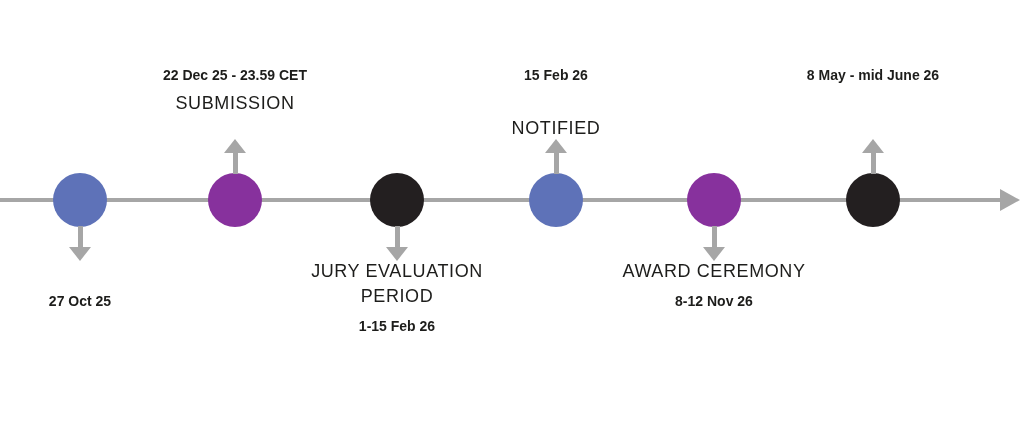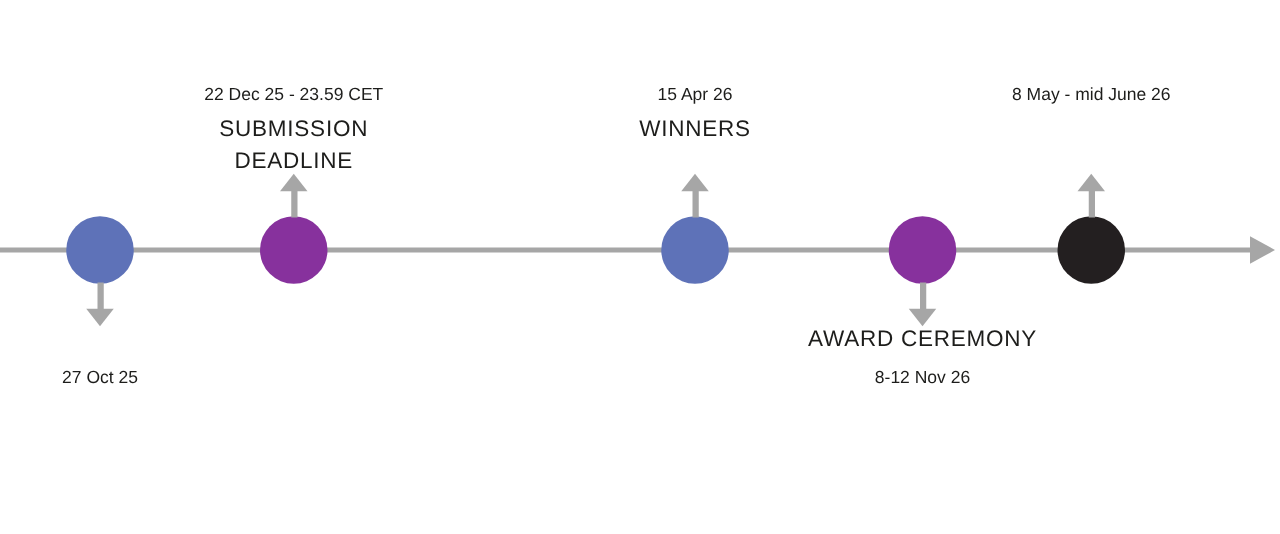--- a/index.html
+++ b/index.html
@@ -76,33 +76,33 @@
   .title {
     font-size: 18px;
     font-weight: 400;
     line-height: 25px;
     letter-spacing: 0.6px;
     white-space: nowrap;
     text-transform: uppercase;
   }
   .date {
     font-size: 14px;
-    font-weight: 400;
+    font-weight: 700;
     line-height: 18px;
     white-space: nowrap;
   }
   .label-above .date { margin-bottom: 7px; }
   .label-below .date { margin-top: 8px; }
 
   
   .e0 { left: -70px; }
   .e1 { left: 85px; }
   .e2 { left: 247px; }
   .e3 { left: 406px; }
-  .e4 { left: 588px; }
+  .e4 { left: 564px; }
   .e5 { left: 723px; }
 </style>
 </head>
 <body>
 
 <div class="canvas">
 
   <div class="axis-line"></div>
   <div class="axis-head"></div>
 
@@ -119,34 +119,46 @@
   </div>
 
   <div class="event e1">
     <div class="circle c-purple"></div>
     <div class="stem stem-up"></div>
     <div class="head head-up"></div>
     <div class="label label-above">
       <div class="date">22 Dec 25 - 23.59 CET</div>
       <div class="title">
         <span>SUBMISSION</span><br>
-        <span>DEADLINE</span>
       </div>
     </div>
   </div>
 
+  <div class="event e2">
+    <div class="circle c-black"></div>
+    <div class="stem stem-down"></div>
+    <div class="head head-down"></div>
+    <div class="label label-below">
+      <div class="title">
+        <span>JURY EVALUATION</span><br>
+        <span>PERIOD</span>
+      </div>
+      <div class="date">1-15 Feb 26</div>
+    </div>
+  </div>
 
   <div class="event e3">
     <div class="circle c-blue"></div>
     <div class="stem stem-up"></div>
     <div class="head head-up"></div>
     <div class="label label-above">
-      <div class="date">15 Apr 26</div>
+      <div class="date">15 Feb 26</div>
       <div class="title">
-        <span>WINNERS</span><br>
+        <br>
+        <span>NOTIFIED</span>
       </div>
     </div>
   </div>
 
   <div class="event e4">
     <div class="circle c-purple"></div>
     <div class="stem stem-down"></div>
     <div class="head head-down"></div>
     <div class="label label-below">
       <div class="title">

